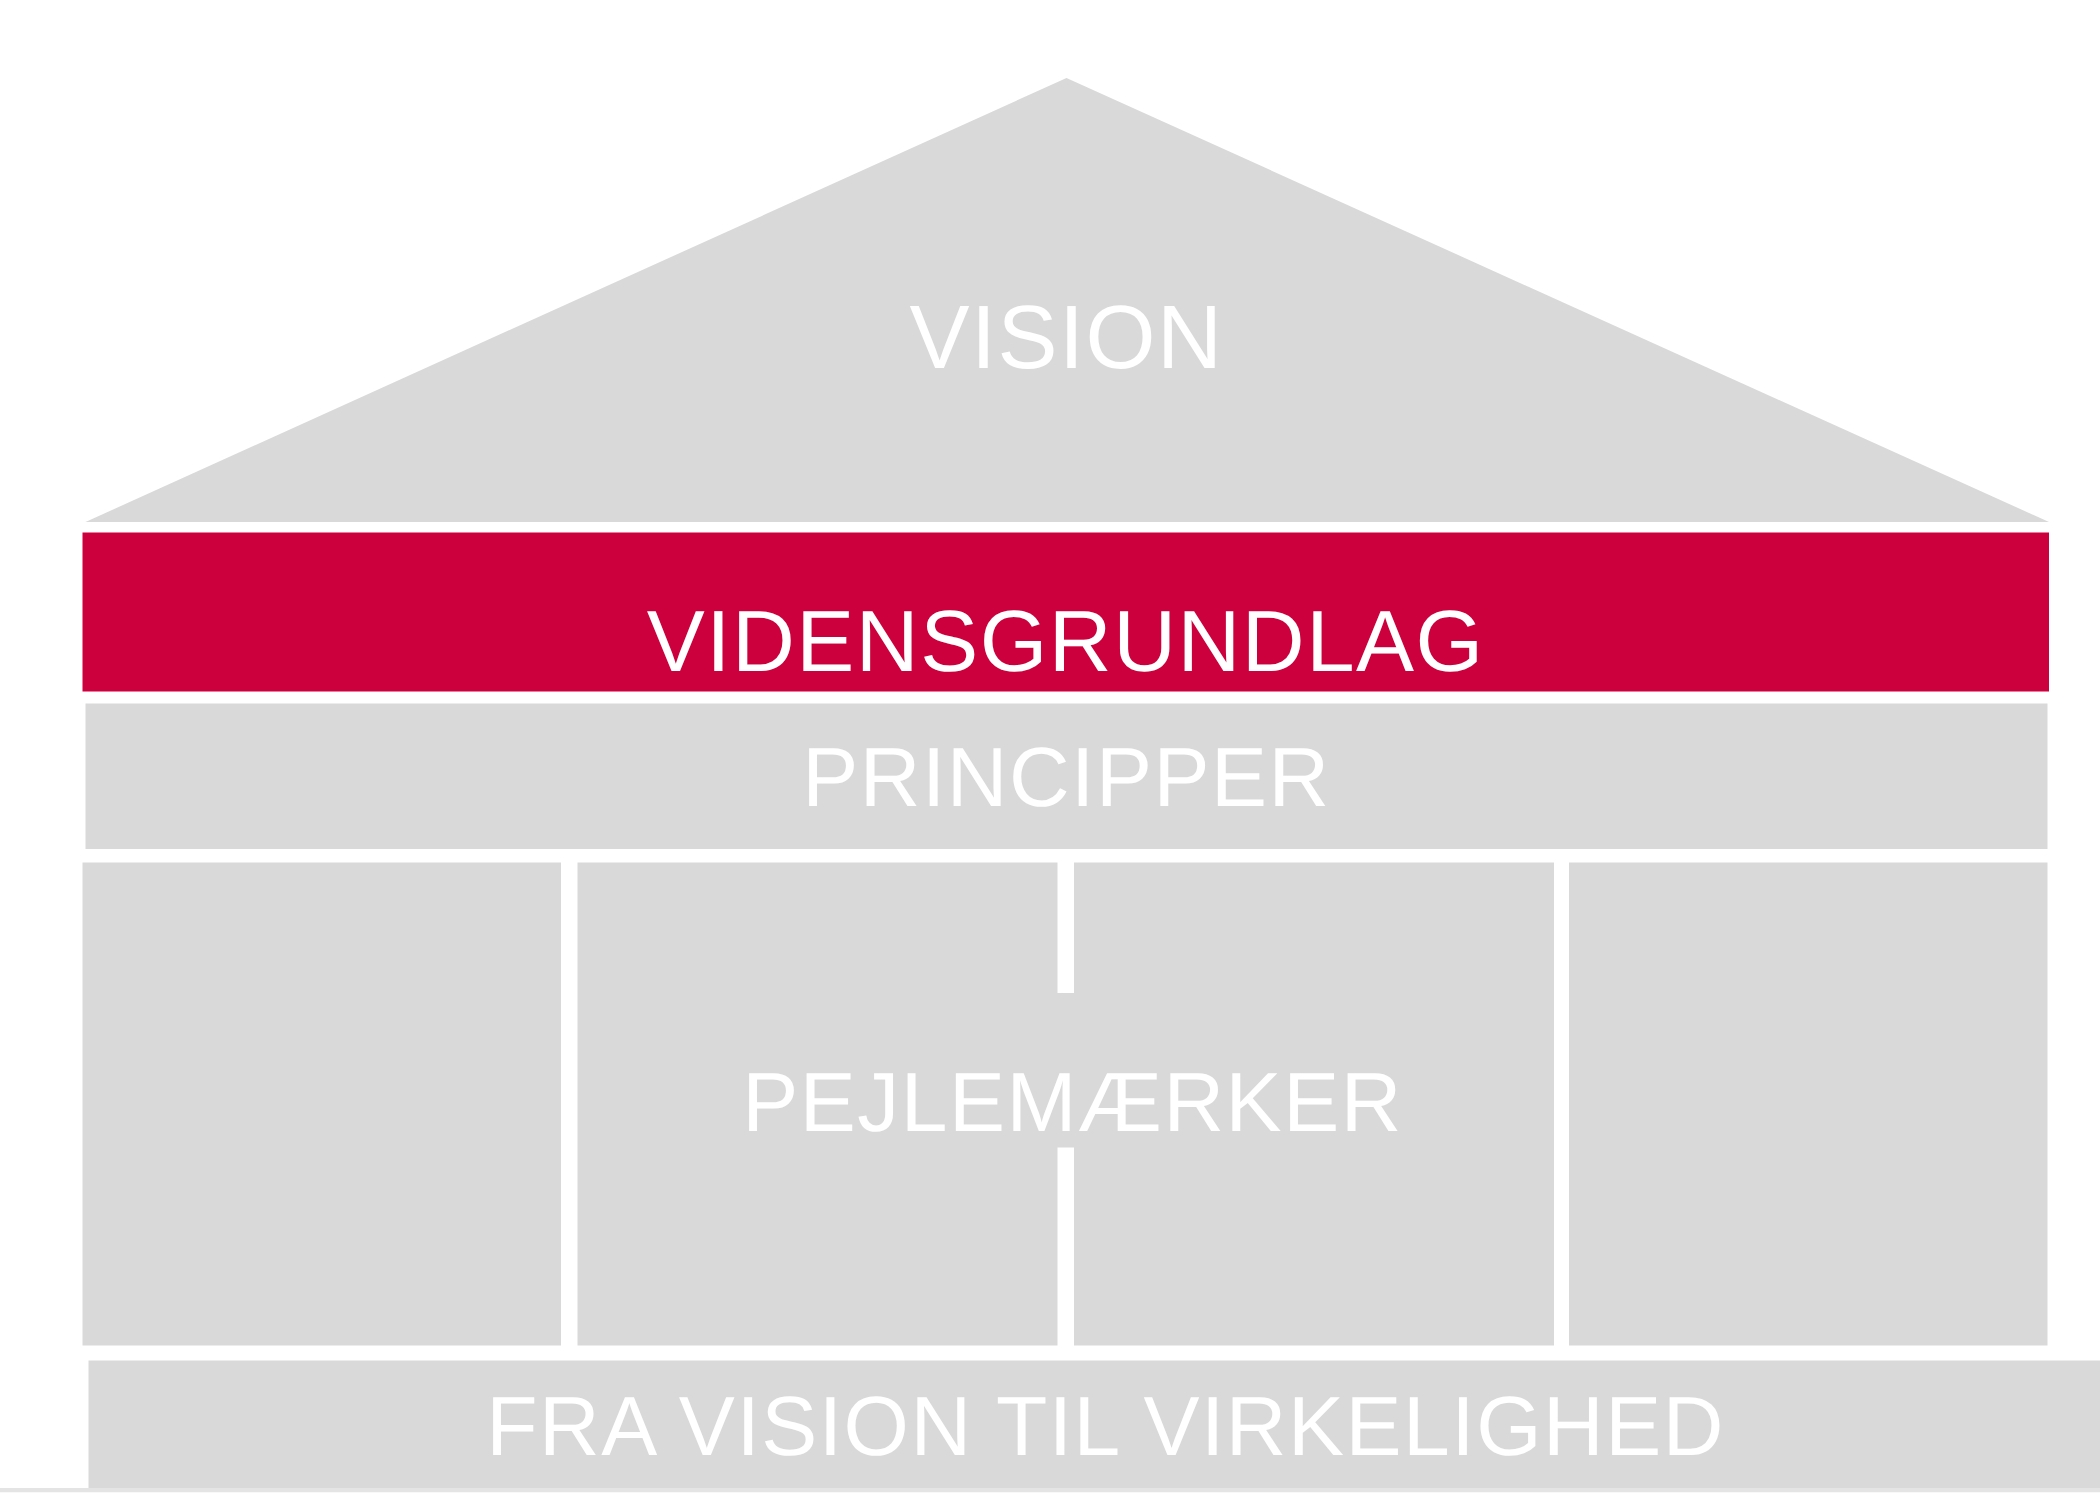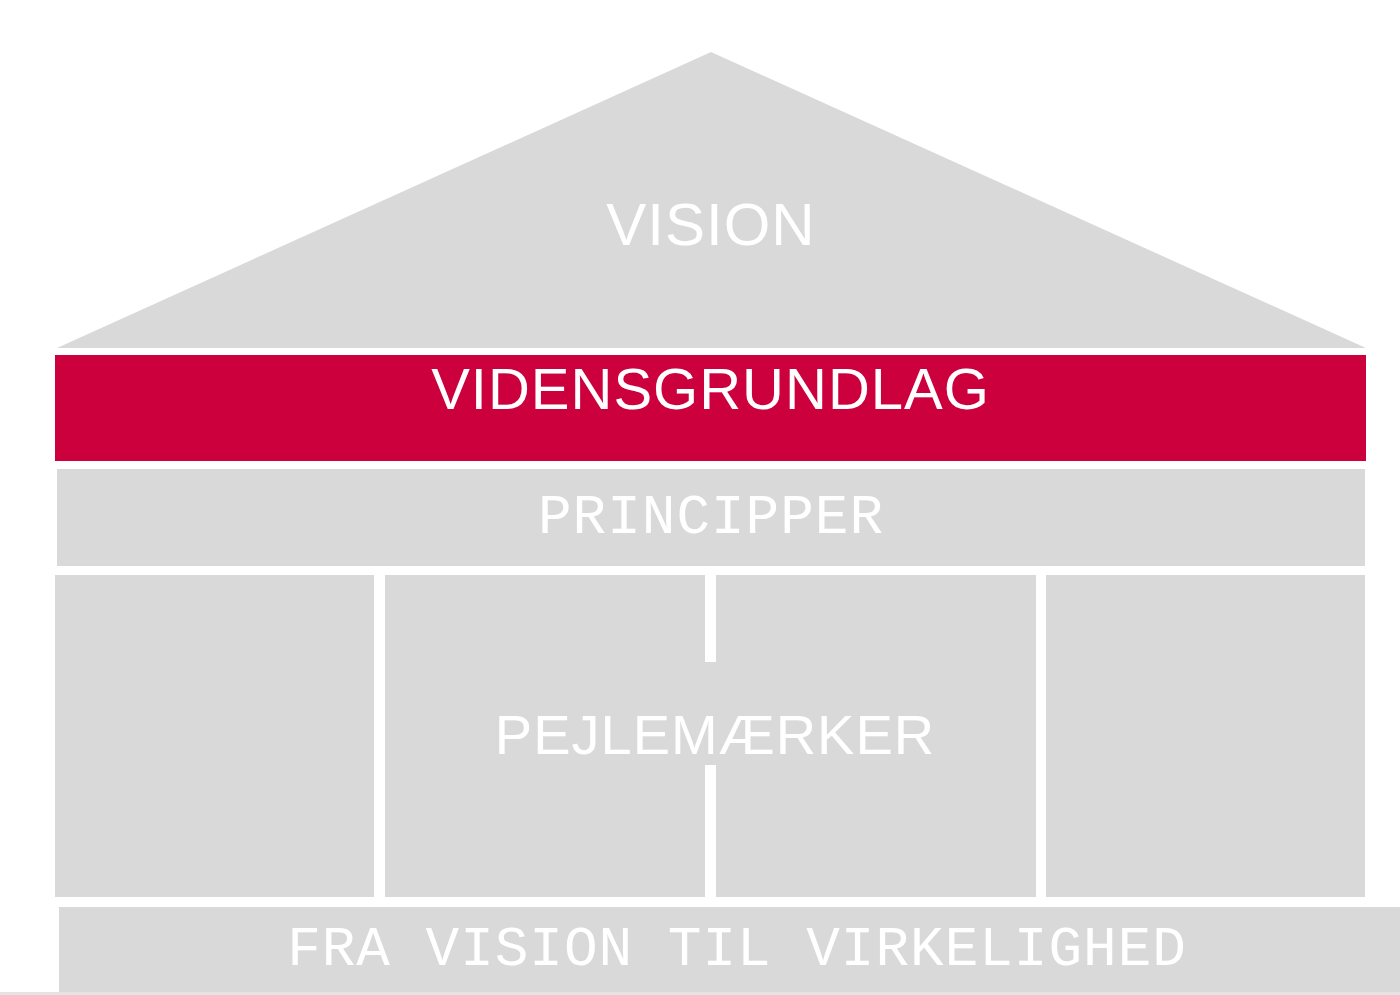--- a/index.html
+++ b/index.html
@@ -1,24 +1,24 @@
 <!DOCTYPE html>
 <html><head>
   <meta charset="utf-8">
   <style>
     html, body { margin: 0; padding: 0; background: #ffffff; }
     body { width: 1400px; height: 995px; position: relative; overflow: hidden;
            font-family: "Liberation Sans", "DejaVu Sans", sans-serif; }
     .abs { position: absolute; }
-    .gray { background: #d9d9d9; font-family: Liberation Mono, monospace; }
+    .gray { background: #d9d9d9; }
     .label { color: #ffffff; text-align: center; letter-spacing: 1px; white-space: nowrap; }
     #roof { left: 0; top: 0; width: 1400px; height: 352px; }
     #vision-label { left: 0; width: 1422px; top: 190px; font-size: 60px; line-height: 70px; }
     #band-red { left: 55px; top: 355px; width: 1311px; height: 106px; background: #cc003d;
-                display: flex; align-items: flex-start; justify-content: center; }
+                display: flex; align-items: flex-end; justify-content: center; }
     #band-red .label { font-size: 58px; }
     #band-principles { left: 57px; top: 469px; width: 1308px; height: 97px;
                        display: flex; align-items: center; justify-content: center; }
     #band-principles .label { font-size: 56px; }
     .col { top: 575px; height: 322px; }
     #col-1 { left: 55px; width: 319px; }
     #col-2 { left: 385px; width: 320px; }
     #col-3 { left: 716px; width: 320px; }
     #col-4 { left: 1046px; width: 319px; }
     #middle-gap-cover { left: 490px; top: 662px; width: 440px; height: 103px; background: #d9d9d9; }

